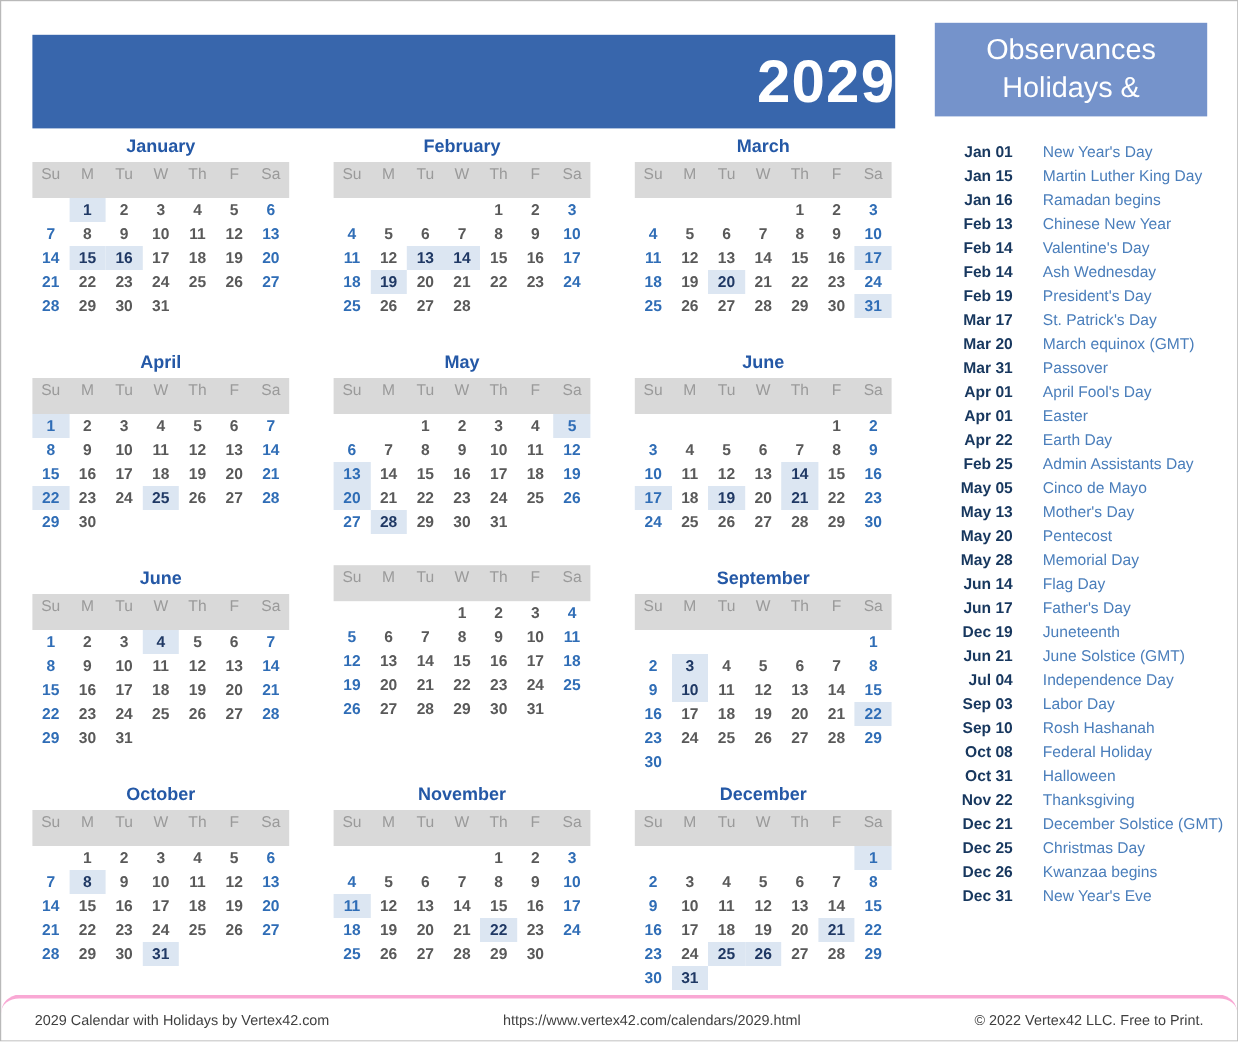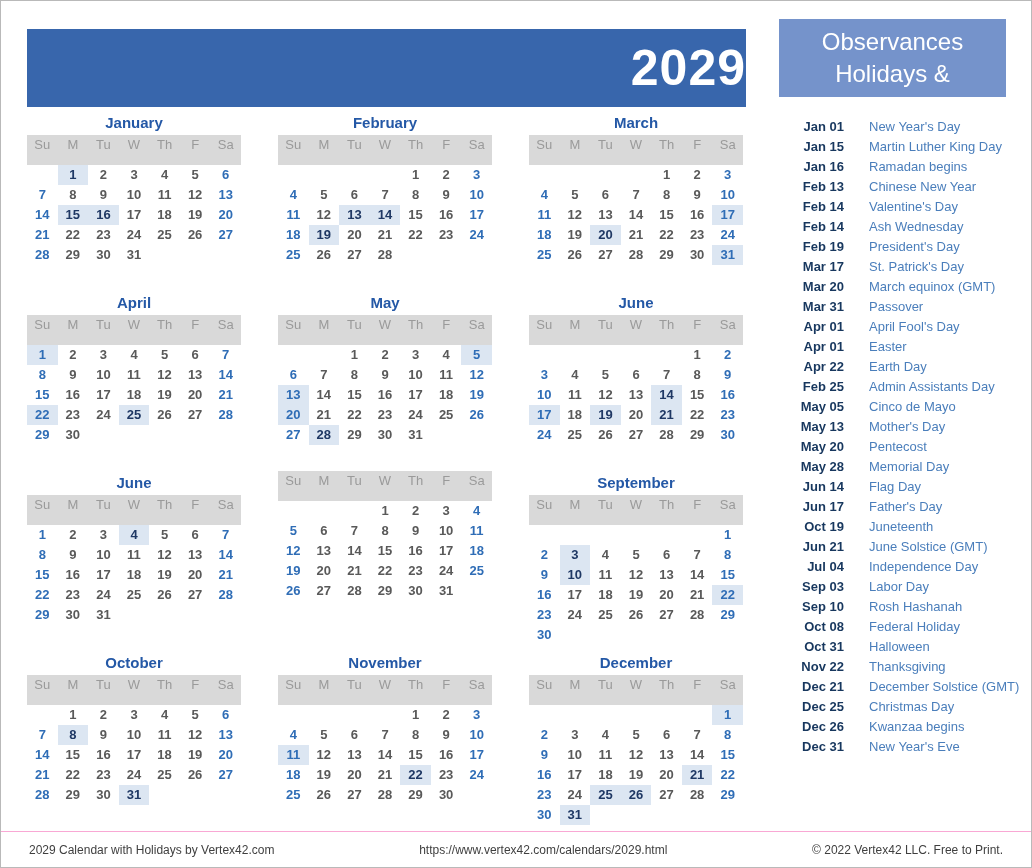--- a/index.html
+++ b/index.html
@@ -31,23 +31,23 @@
   .day-cell.hl{background:var(--hl_bg);}
   .day-cell.hl:not(.weekend){color:var(--hl_weekday_num);}
 
   
   .holidays-list{position:absolute;left:793px;top:116px;font-size:13px;}
   .holiday-row{display:flex;height:20px;line-height:20px;white-space:nowrap;gap:12px;}
   .hdate{width:50px;text-align:right;font-weight:bold;color:var(--holiday_date);margin-right:13px;}
   .hname{color:var(--holiday_name);}
 
   
-  .footer{position:absolute;left:0;right:0;bottom:0;height:35px;border-top:1px solid #f9a8d4;
+  .footer{position:absolute;left:0;right:0;bottom:0;height:35px;border-top:3px solid #f9a8d4;
         display:flex;align-items:center;justify-content:space-between;padding:0 28px;
-        font-size:12px;color:var(--footer_text);}
+        font-size:12px;color:var(--footer_text);border-radius:15px;}
 </style>
 </head>
 <body>
 
 <div class="page">
 
   <div class="main-header">
     <span class="year-text">2029</span>
   </div>
 
@@ -702,21 +702,21 @@
       </div>
       <div class="holiday-row">
         <span class="hdate">Jun 14</span>
         <span class="hname">Flag Day</span>
       </div>
       <div class="holiday-row">
         <span class="hdate">Jun 17</span>
         <span class="hname">Father's Day</span>
       </div>
       <div class="holiday-row">
-        <span class="hdate">Oct 19</span>
+        <span class="hdate">Dec 19</span>
         <span class="hname">Juneteenth</span>
       </div>
       <div class="holiday-row">
         <span class="hdate">Jun 21</span>
         <span class="hname">June Solstice (GMT)</span>
       </div>
       <div class="holiday-row">
         <span class="hdate">Jul 04</span>
         <span class="hname">Independence Day</span>
       </div>

